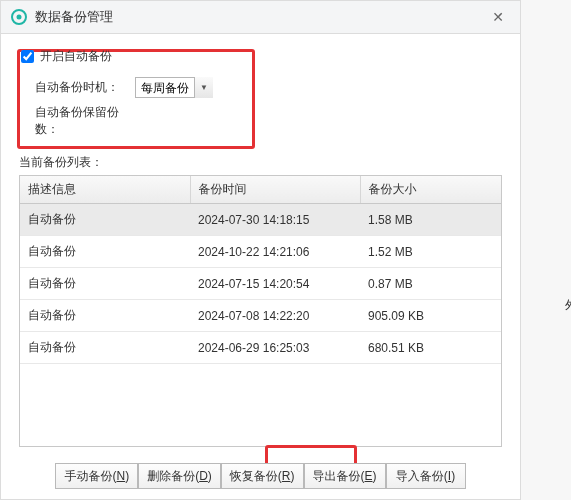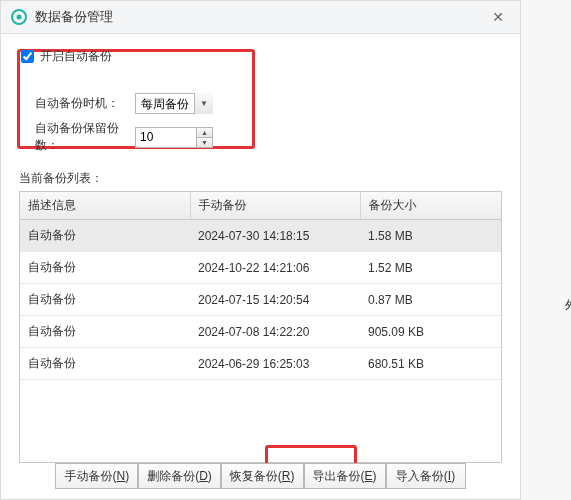--- a/index.html
+++ b/index.html
@@ -7,21 +7,21 @@
   
   .titlebar{height:32px;background:#f4f5f6;border-bottom:1px solid #dcdcdc;display:flex;align-items:center;padding:0 10px}
   .titlebar .app-icon{width:16px;height:16px;margin-right:8px}
   .titlebar .title{font-size:13px;color:#333}
   .titlebar .close{margin-left:auto;width:24px;text-align:center;font-size:14px;color:#666;cursor:pointer}
   
   .settings{position:relative;padding:14px 16px 10px 20px}
   .red-box{position:absolute;border:3px solid #e43134;border-radius:3px;pointer-events:none}
   .red-box.settings-box{left:16px;top:48px;width:232px;height:94px}
   .red-box.restore-box{left:264px;top:444px;width:86px;height:36px}
-  .chk-row{display:flex;align-items:center;margin-bottom:28px}
+  .chk-row{display:flex;align-items:center;margin-bottom:12px}
   .chk-row input{margin:0 6px 0 0}
   .field-row{display:flex;align-items:center;margin:6px 0 6px 14px}
   .field-row .lbl{width:100px;color:#333}
   .select-wrap{position:relative}
   .select-wrap select{width:78px;height:21px;border:1px solid #b6b6b6;background:#fff;font-family:inherit;font-size:12px;padding-left:5px;-webkit-appearance:none;appearance:none}
   .select-arrow{position:absolute;right:0;top:0;width:18px;height:21px;border-left:1px solid #b6b6b6;background:linear-gradient(#fafafa,#e6e6e6);pointer-events:none;display:flex;align-items:center;justify-content:center;font-size:8px;color:#555}
   .spin-wrap{position:relative}
   .spin-wrap input{width:78px;height:21px;border:1px solid #b6b6b6;box-sizing:border-box;background:#fff;font-family:inherit;font-size:12px;padding:0 18px 0 4px}
   .spin-btns{position:absolute;right:1px;top:1px;width:16px;height:19px;display:flex;flex-direction:column}
   .spin-btns div{flex:1;border-left:1px solid #b6b6b6;background:linear-gradient(#fafafa,#e6e6e6);display:flex;align-items:center;justify-content:center;font-size:7px;color:#555;cursor:pointer}
@@ -71,42 +71,35 @@
       <span class="lbl">自动备份时机：</span>
       <span class="select-wrap">
         <select>
           <option>每周备份</option>
         </select>
         <span class="select-arrow">▼</span>
       </span>
     </div>
     <div class="field-row">
       <span class="lbl">自动备份保留份数：</span>
-      <span class="spin-wrap">
-        <input type="text" value="10" style="">
-        <span class="spin-btns">
-          <div>▲</div>
-          <div>▼</div>
-        </span>
-      </span>
     </div>
   </div>
 
   <div class="list-label">当前备份列表：</div>
   <div class="table-shell">
     <table>
       <colgroup>
           <col class="col-desc">
           <col class="col-time">
           <col>
         </colgroup>
       <thead>
         <tr>
           <th>描述信息</th>
-          <th>手动备份</th>
+          <th>备份时间</th>
           <th>备份大小</th>
         </tr>
       </thead>
       <tbody id="tbody">
           <tr class="selected">
             <td>自动备份</td>
             <td>2024-07-30 14:18:15</td>
             <td>1.58 MB</td>
           </tr>
           <tr>

